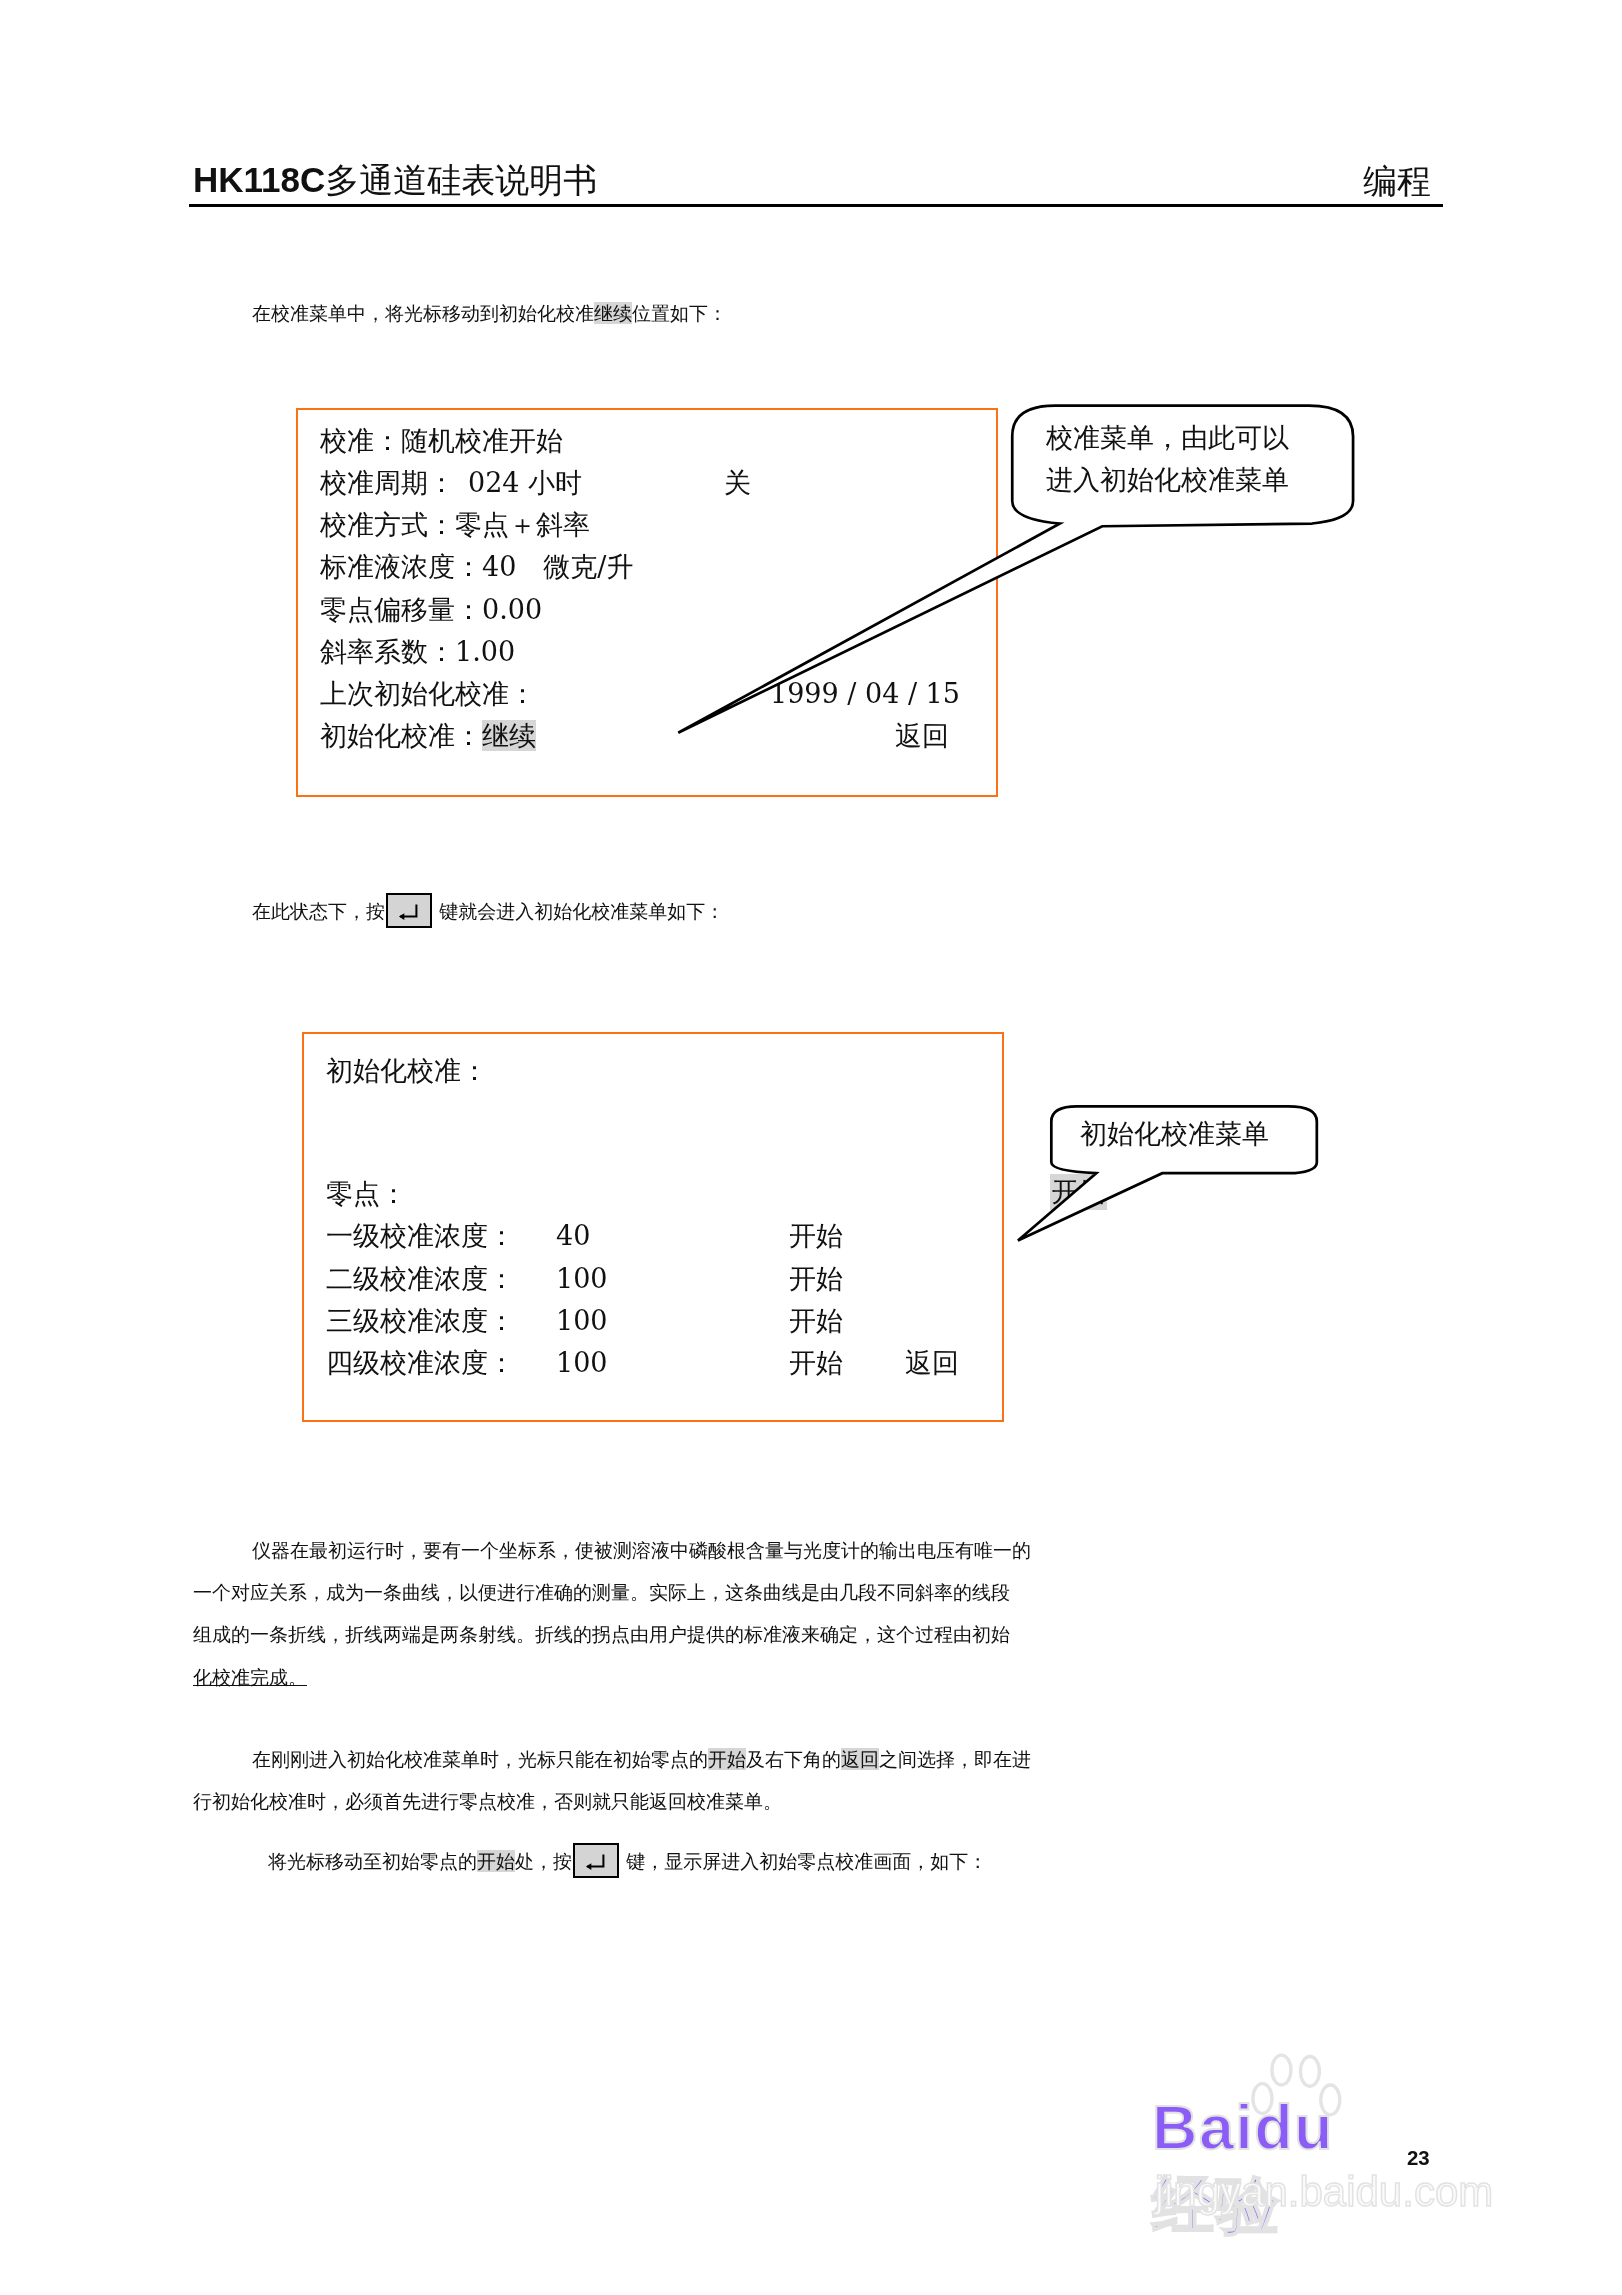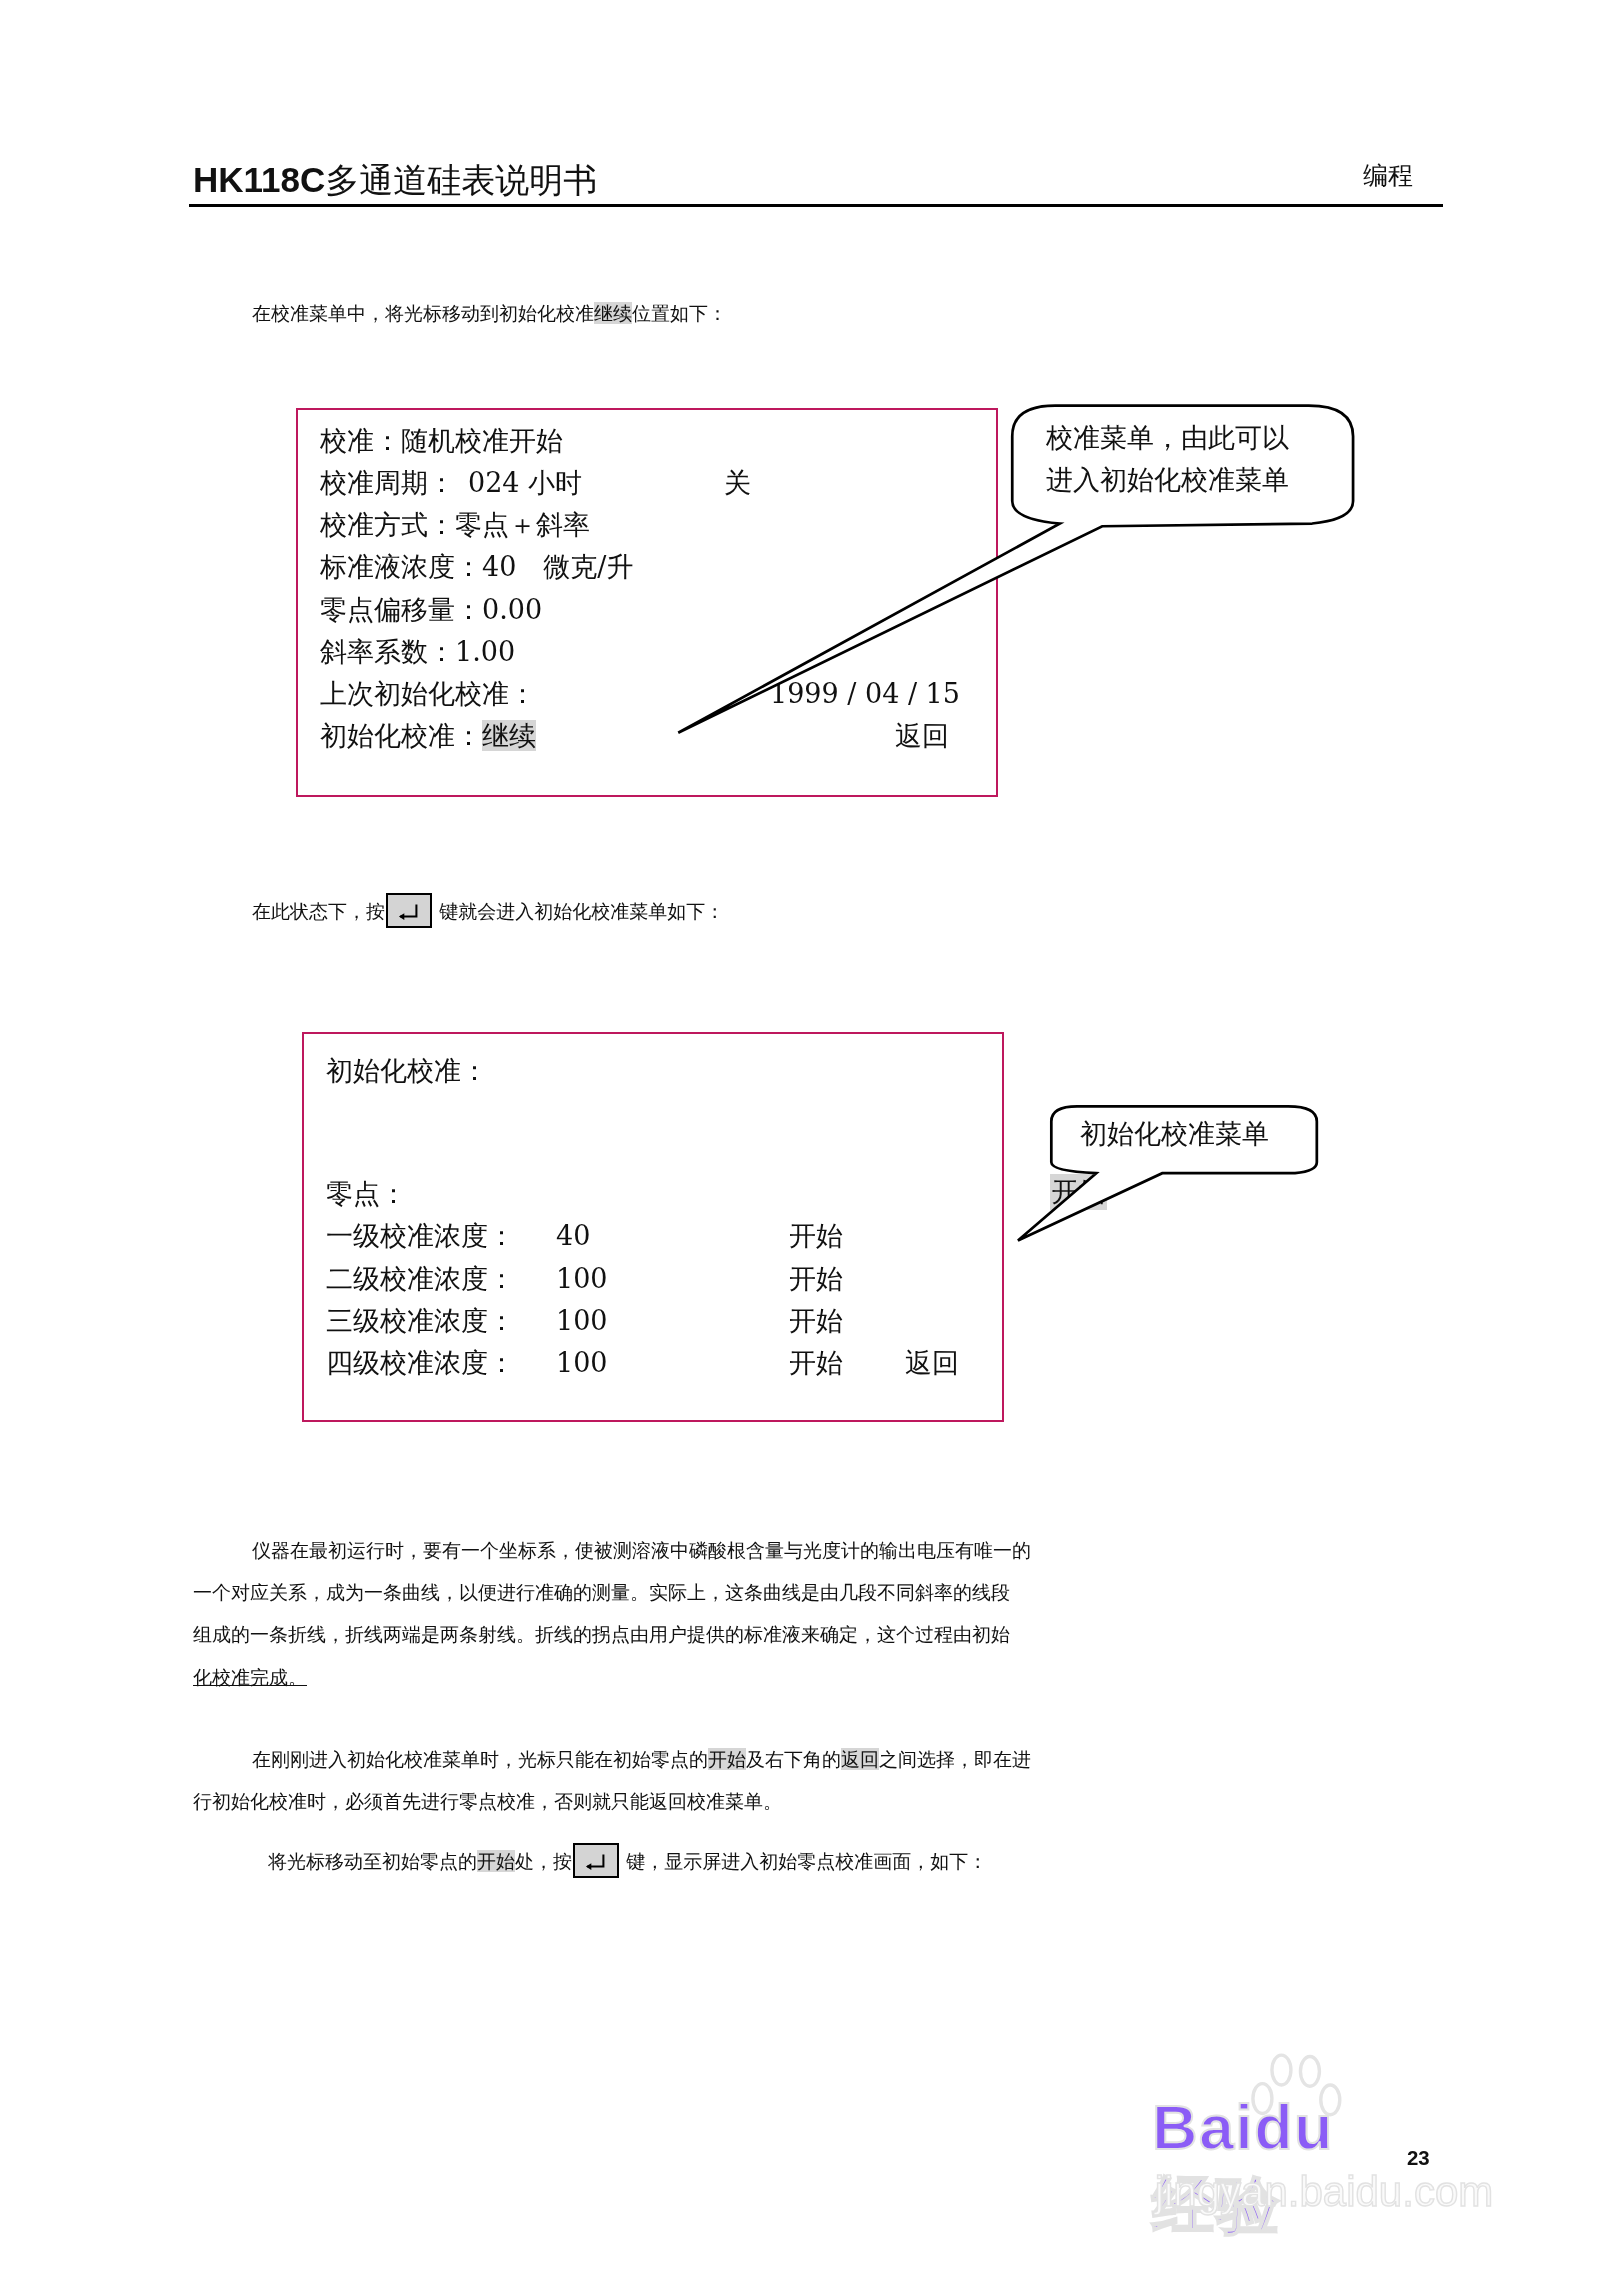--- a/index.html
+++ b/index.html
@@ -1,25 +1,25 @@
 <!DOCTYPE html>
 <html style="font-size:11px"><head>
 <meta charset="utf-8">
 <style>
   html, body { margin: 0; padding: 0; background: #ffffff; }
   body { width: 1623px; height: 2295px; position: relative; overflow: hidden;
          font-family: "DejaVu Serif", "Liberation Serif", serif; color: #111; }
   .abs { position: absolute; }
   .hdr-left { left: 193px; top: 158px; font-size: 34px; white-space: nowrap; }
   .hdr-left .model { font-family: "Liberation Sans", sans-serif; font-weight: bold; font-size: 35px; }
-  .hdr-right { left: 1363px; top: 159px; font-size: 25px; }
+  .hdr-right { left: 1363px; top: 159px; font-size: 34px; }
   .hdr-rule { left: 189px; top: 204px; width: 1254px; height: 2.7px; background: #000; }
   .para { font-size: 19px; line-height: 42px; white-space: nowrap; }
   .hl { background: #d6d6d6; }
-  .box { border: 2px solid #be185d; background: #fff; box-sizing: border-box; }
+  .box { border: 2px solid #f97316; background: #fff; box-sizing: border-box; }
   .screen-line { position: absolute; font-size: 27px; white-space: nowrap; line-height: 33px; }
   .key { display: inline-block; width: 46px; height: 35px; border: 2px solid #000; background: #d4d4d4;
          box-sizing: border-box; vertical-align: middle; position: relative; margin: 0 6.8px 0 1.4px; top: -2.7px; }
   .key svg { position: absolute; left: 0; top: 0; }
   .bubble-text { position: absolute; font-size: 27px; line-height: 42px; white-space: nowrap; }
   .page-num { left: 1407px; top: 2147px; font-family: "Liberation Sans", sans-serif; font-weight: bold; font-size: 20.4px; }
   .watermark { left: 1152px; top: 2051px; color: #e6e6e6; font-family: "Liberation Sans", sans-serif; font-weight: bold; }
 </style>
 </head>
 <body>

